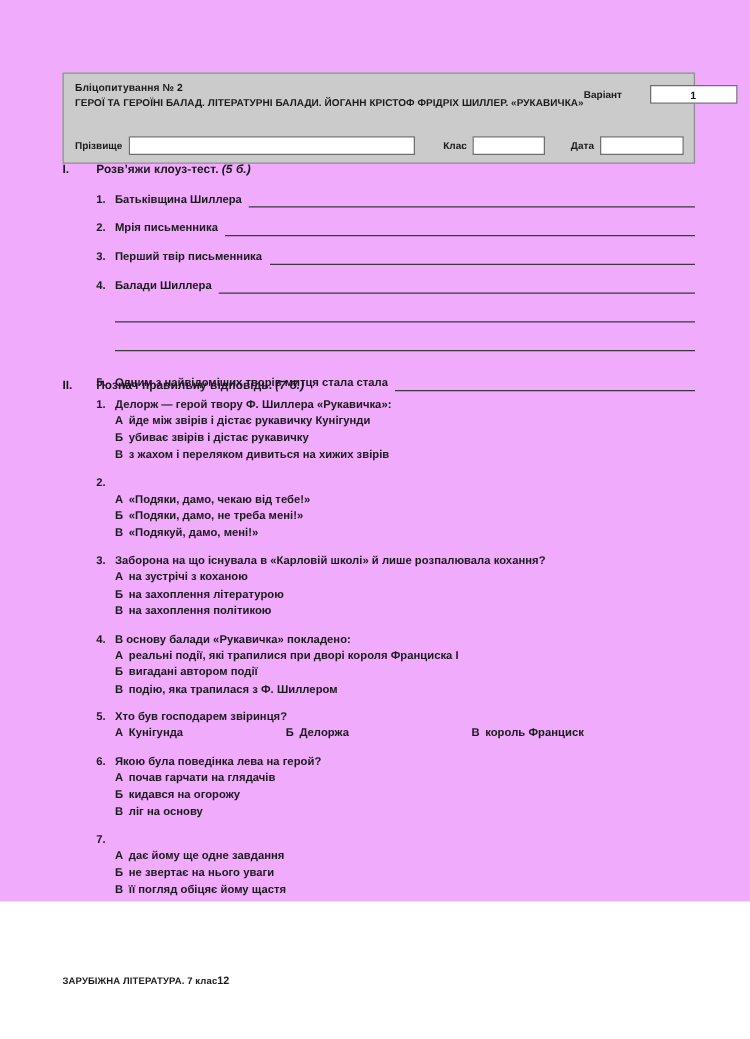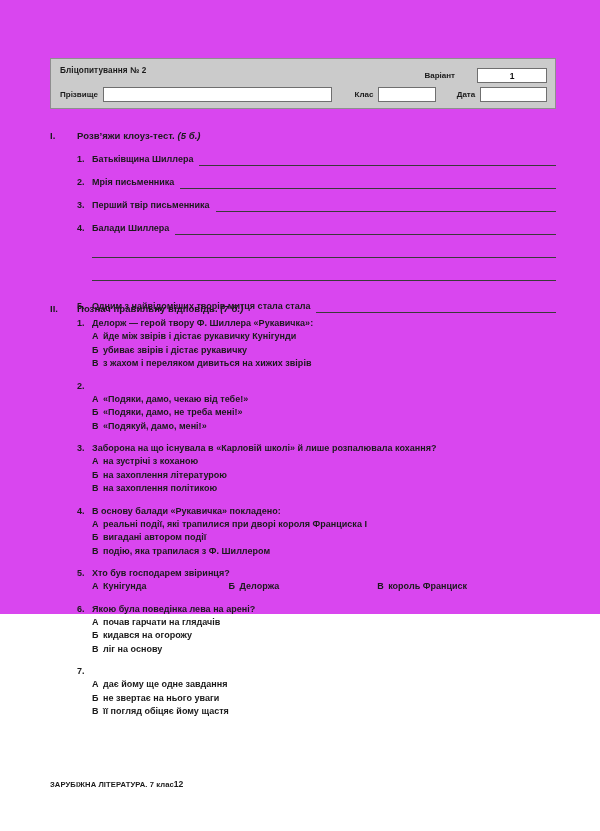--- a/index.html
+++ b/index.html
@@ -13,22 +13,22 @@
     font-family: "Liberation Sans", sans-serif;
     color: #1a1a1a;
     position: relative;
     overflow: hidden;
   }
 
   .page {
     position: absolute;
     left: 0; top: 0;
     width: 600px;
-    height: 614px;
-    background: #d946ef;
+    height: 721px;
+    background: #f0abfc;
   }
 
   
   .header-box {
     position: absolute;
     left: 50px;
     top: 58px;
     width: 506px;
     background: #cbcbcb;
     border: 1px solid #8e8e8e;
@@ -77,21 +77,21 @@
     font-weight: bold;
     display: flex;
     align-items: center;
     justify-content: center;
     color: #111;
   }
 
   .hdr-bottom {
     display: flex;
     align-items: center;
-    margin-top: 4px;
+    margin-top: 20px;
   }
   .fld-label {
     font-size: 8px;
     font-weight: bold;
     white-space: nowrap;
     margin-right: 5px;
   }
   .fld-input {
     background: #ffffff;
     border: 1px solid #6f6f6f;
@@ -221,20 +221,21 @@
 </style>
 </head>
 <body>
 
 <div class="page">
 
   <div class="header-box">
     <div class="hdr-top">
       <div class="hdr-titles">
         <div class="hdr-title">Бліцопитування № 2</div>
+        <div class="hdr-subtitle">ГЕРОЇ ТА ГЕРОЇНІ БАЛАД. ЛІТЕРАТУРНІ БАЛАДИ. ЙОГАНН КРІСТОФ ФРІДРІХ ШИЛЛЕР. «РУКАВИЧКА»</div>
       </div>
       <div class="variant-wrap">
         <span class="variant-label">Варіант</span>
         <span class="variant-field">1</span>
       </div>
     </div>
     <div class="hdr-bottom">
       <span class="fld-label">Прізвище</span>
       <span class="fld-input fld-surname"></span>
       <span class="sp-1"></span>
@@ -391,21 +392,21 @@
             <span class="ans-letter">В</span>
             <span class="ans-text">король Франциск</span>
           </span>
         </div>
       </div>
     </div>
 
     <div class="q-block">
       <div class="q-head">
         <span class="q-num">6.</span>
-        <span class="q-text">Якою була поведінка лева на арені?</span>
+        <span class="q-text">Якою була поведінка лева на герой?</span>
       </div>
       <div class="q-answers">
         <div class="ans-row">
           <span class="ans-letter">А</span>
           <span class="ans-text">почав гарчати на глядачів</span>
         </div>
         <div class="ans-row">
           <span class="ans-letter">Б</span>
           <span class="ans-text">кидався на огорожу</span>
         </div>

